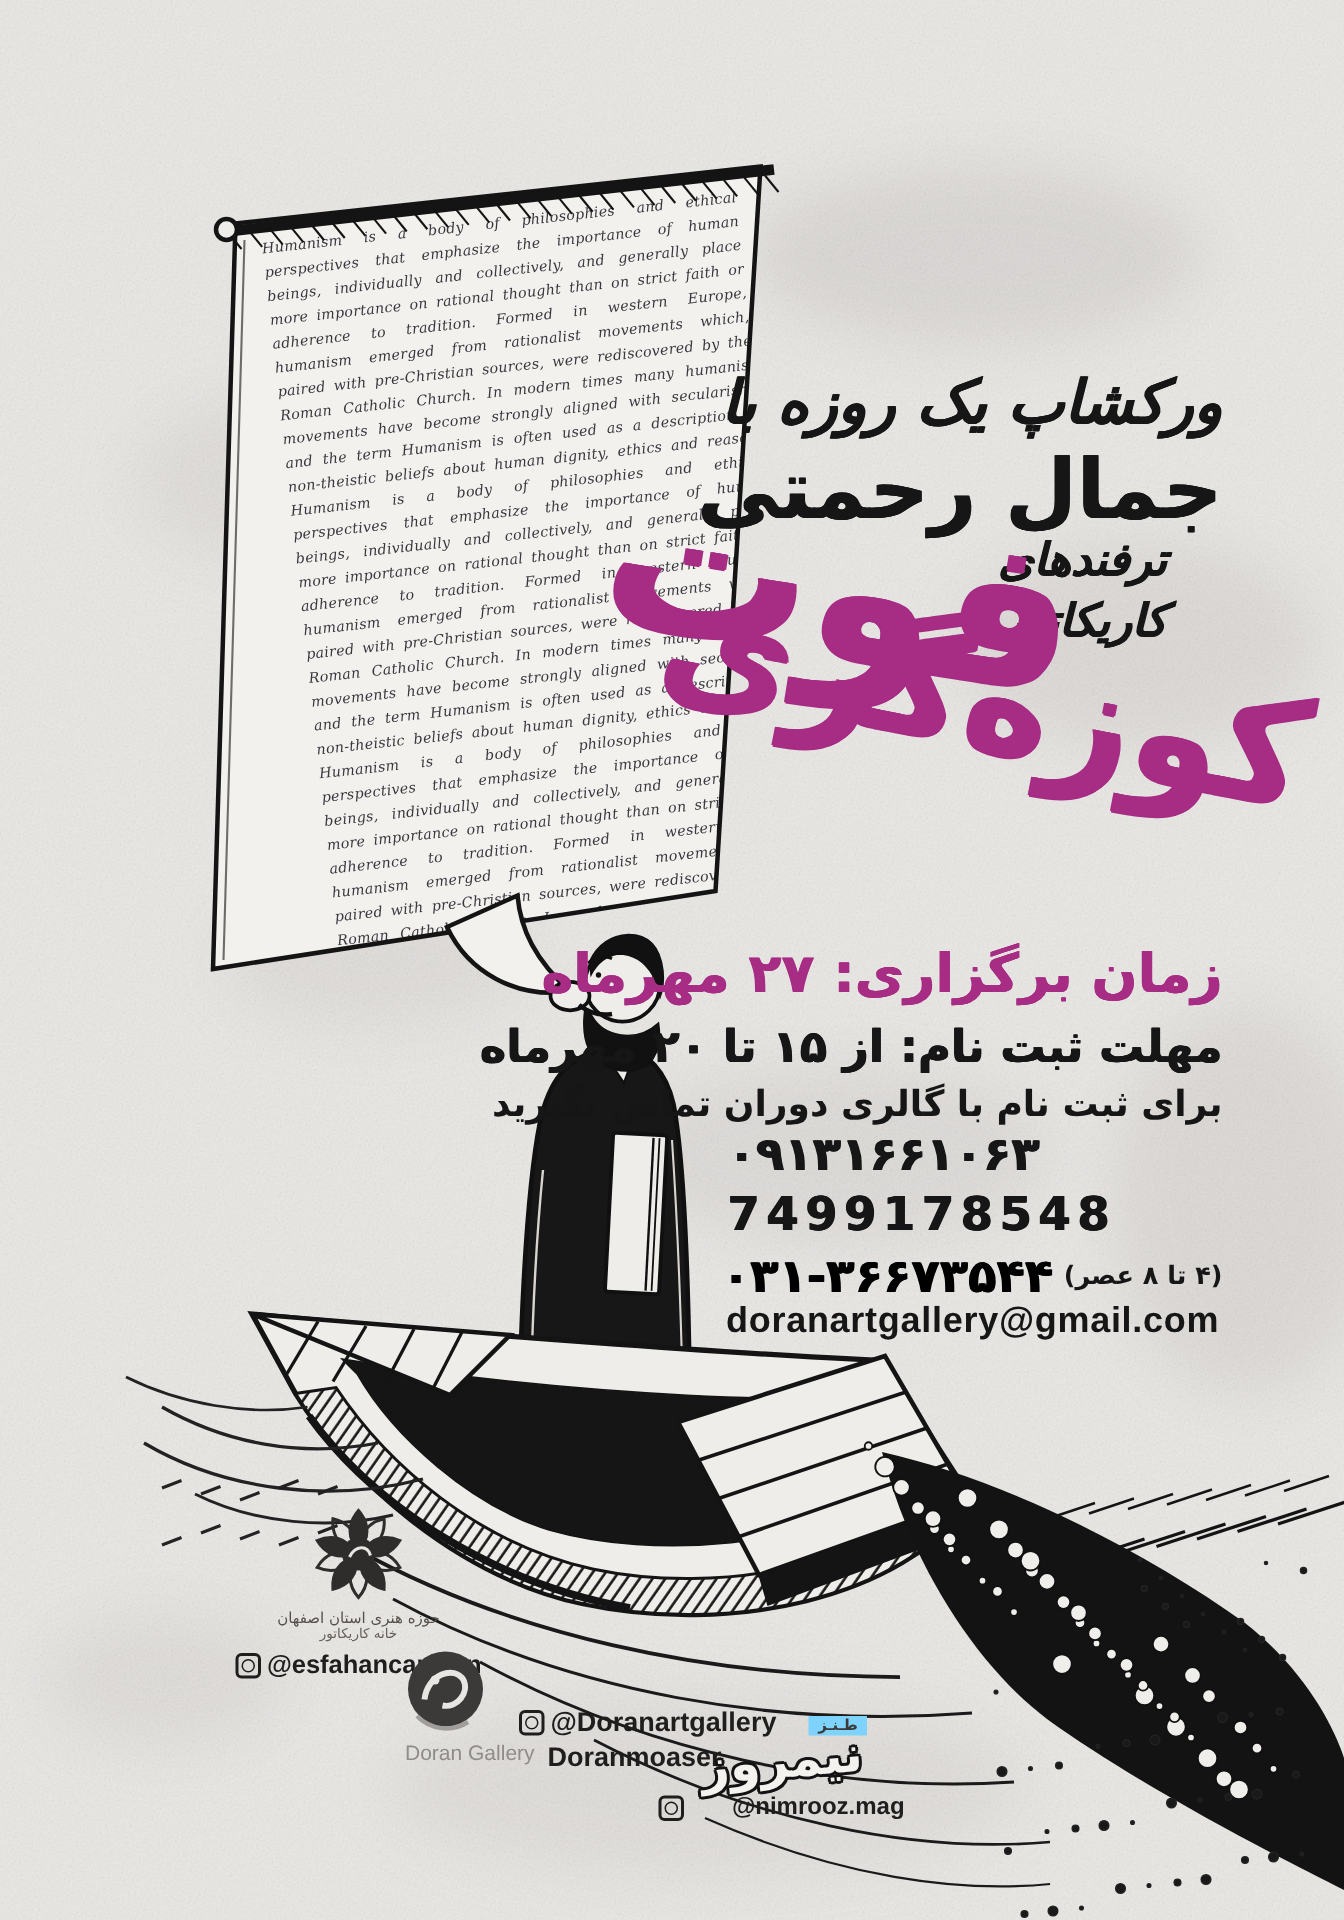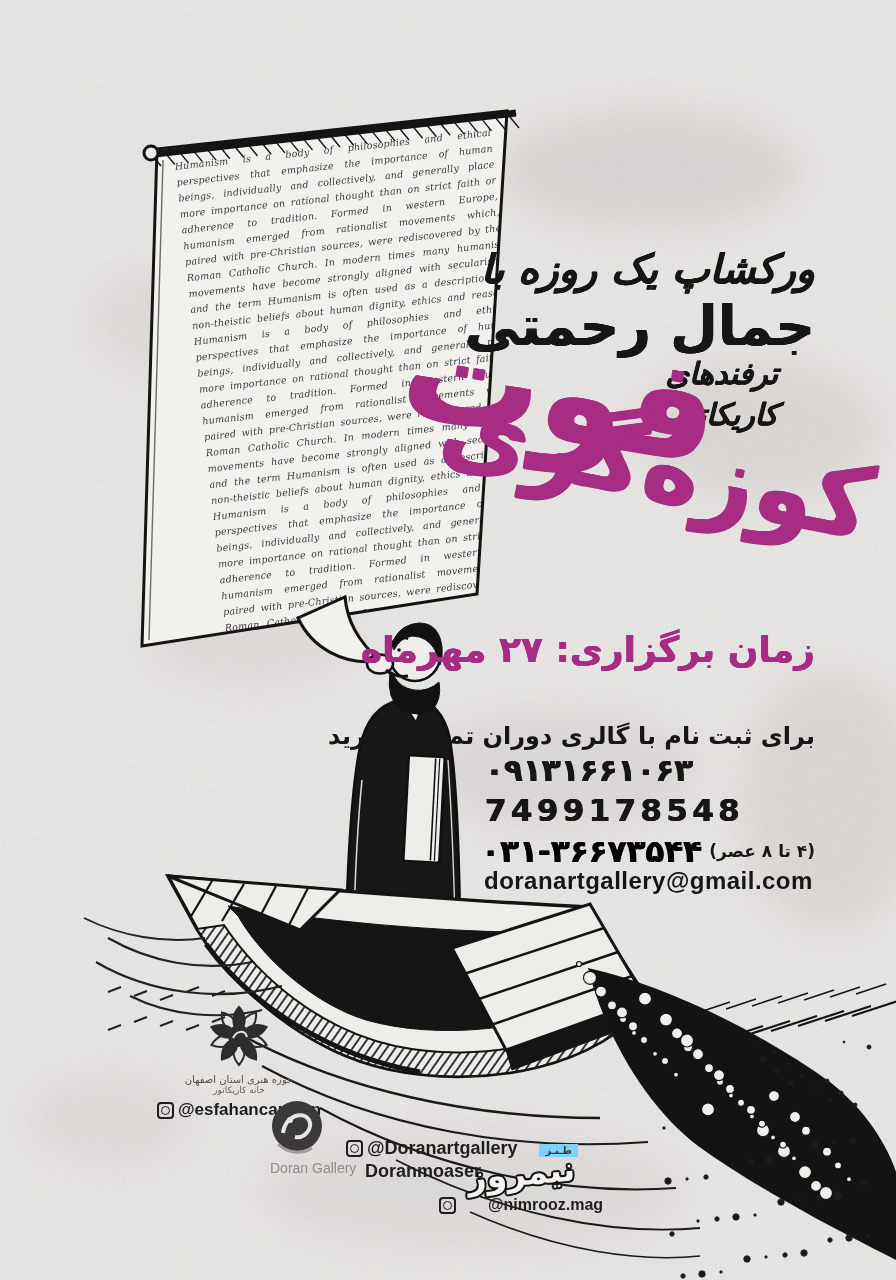--- a/index.html
+++ b/index.html
@@ -334,20 +334,21 @@
 
   <div class="abs fa heavy subtitle">
     <div>ترفندهای</div>
     <div>کاریکاتور</div>
   </div>
 
   <div class="abs fa title-word t1 accent" style="color: rgb(166, 44, 132);">فوت</div>
   <div class="abs fa title-word t2 accent" style="color: rgb(166, 44, 132);">کوزه‌گری</div>
 
   <div class="abs fa heavy date accent" style="color: rgb(166, 44, 132);">زمان برگزاری: ۲۷ مهرماه</div>
+  <div class="abs fa heavy deadline">مهلت ثبت نام: از ۱۵ تا ۲۰ مهرماه</div>
   <div class="abs fa note">برای ثبت نام با گالری دوران تماس بگیرید</div>
 
   <div class="abs fa phone p1">۰۹۱۳۱۶۶۱۰۶۳</div>
   <div class="abs fa phone p2">7499178548</div>
 
   <div class="abs landrow">
     <span class="fa hours">(۴ تا ۸ عصر)</span>
     <span class="landline ltr">۰۳۱-۳۶۶۷۳۵۴۴</span>
   </div>
 

